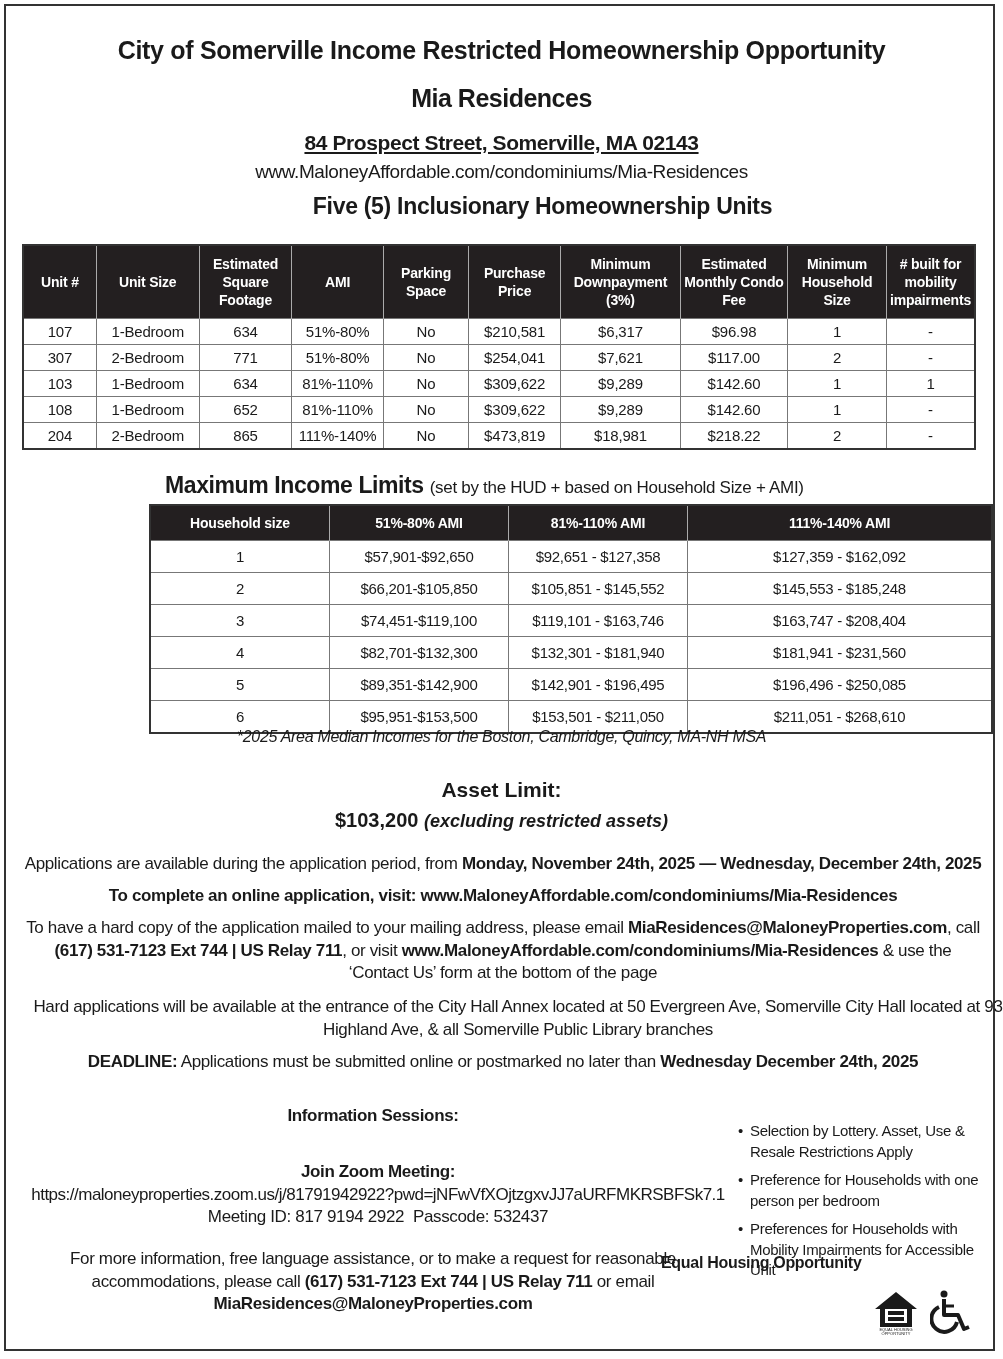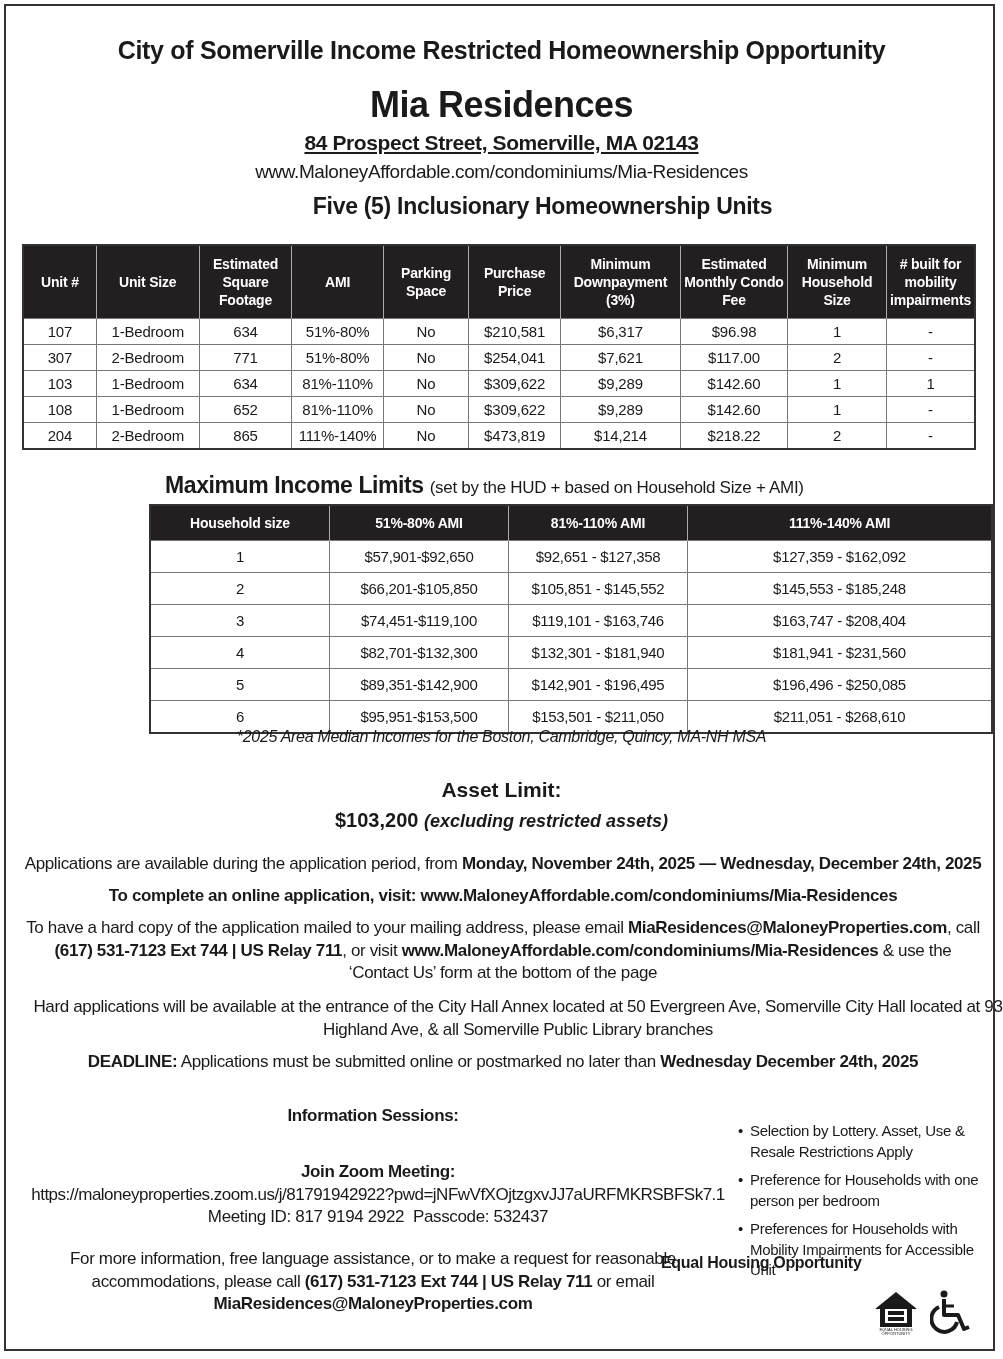--- a/index.html
+++ b/index.html
@@ -3,21 +3,21 @@
 <meta charset="utf-8">
 <style>
   html, body { margin: 0; padding: 0; background: #ffffff; }
   body { width: 1003px; height: 1359px; position: relative; overflow: hidden;
          font-family: "Liberation Sans", sans-serif; color: #1a1a1a; }
   .page-frame { position: absolute; left: 4px; top: 4px; width: 991px; height: 1347px;
          border: 2px solid #333; box-sizing: border-box; }
   .abs { position: absolute; }
   .center { text-align: center; left: 0; width: 1003px; }
   .h-top { top: 36px; font-size: 25px; font-weight: bold; letter-spacing: -0.3px; }
-  .h-name { top: 84px; font-size: 36px; font-weight: bold; letter-spacing: -0.5px; }
+  .h-name { top: 84px; font-size: 25px; font-weight: bold; letter-spacing: -0.5px; }
   .h-addr { top: 131px; font-size: 21px; font-weight: bold; letter-spacing: -0.4px; text-decoration: underline; }
   .h-url { top: 161px; font-size: 19px; letter-spacing: -0.4px; }
   .h-units { top: 193px; font-size: 23px; font-weight: bold; letter-spacing: -0.3px; padding-left: 41px; }
 
   table { border-collapse: collapse; font-family: "Liberation Sans", sans-serif; }
   .units-table { position: absolute; left: 22px; top: 244px; width: 954px; border: 2px solid #333; }
   .units-table th { background: #231f20; color: #fff; font-size: 14px; font-weight: bold;
          height: 72px; padding: 0 3px; line-height: 18px; border-left: 1px solid #aaa; letter-spacing: -0.2px; }
   .units-table th:first-child { border-left: none; }
   .units-table td { height: 25px; font-size: 15px; text-align: center; border: 1px solid #777;
@@ -132,21 +132,21 @@
         <td>1</td>
         <td>-</td>
       </tr>
       <tr>
         <td>204</td>
         <td>2-Bedroom</td>
         <td>865</td>
         <td>111%-140%</td>
         <td>No</td>
         <td>$473,819</td>
-        <td>$14,214</td>
+        <td>$18,981</td>
         <td>$218.22</td>
         <td>2</td>
         <td>-</td>
       </tr>
     </tbody>
 </table>
 
 <div class="abs income-title">
   <span>Maximum Income Limits</span><span class="income-sub">(set by the HUD + based on Household Size + AMI)</span>
 </div>

